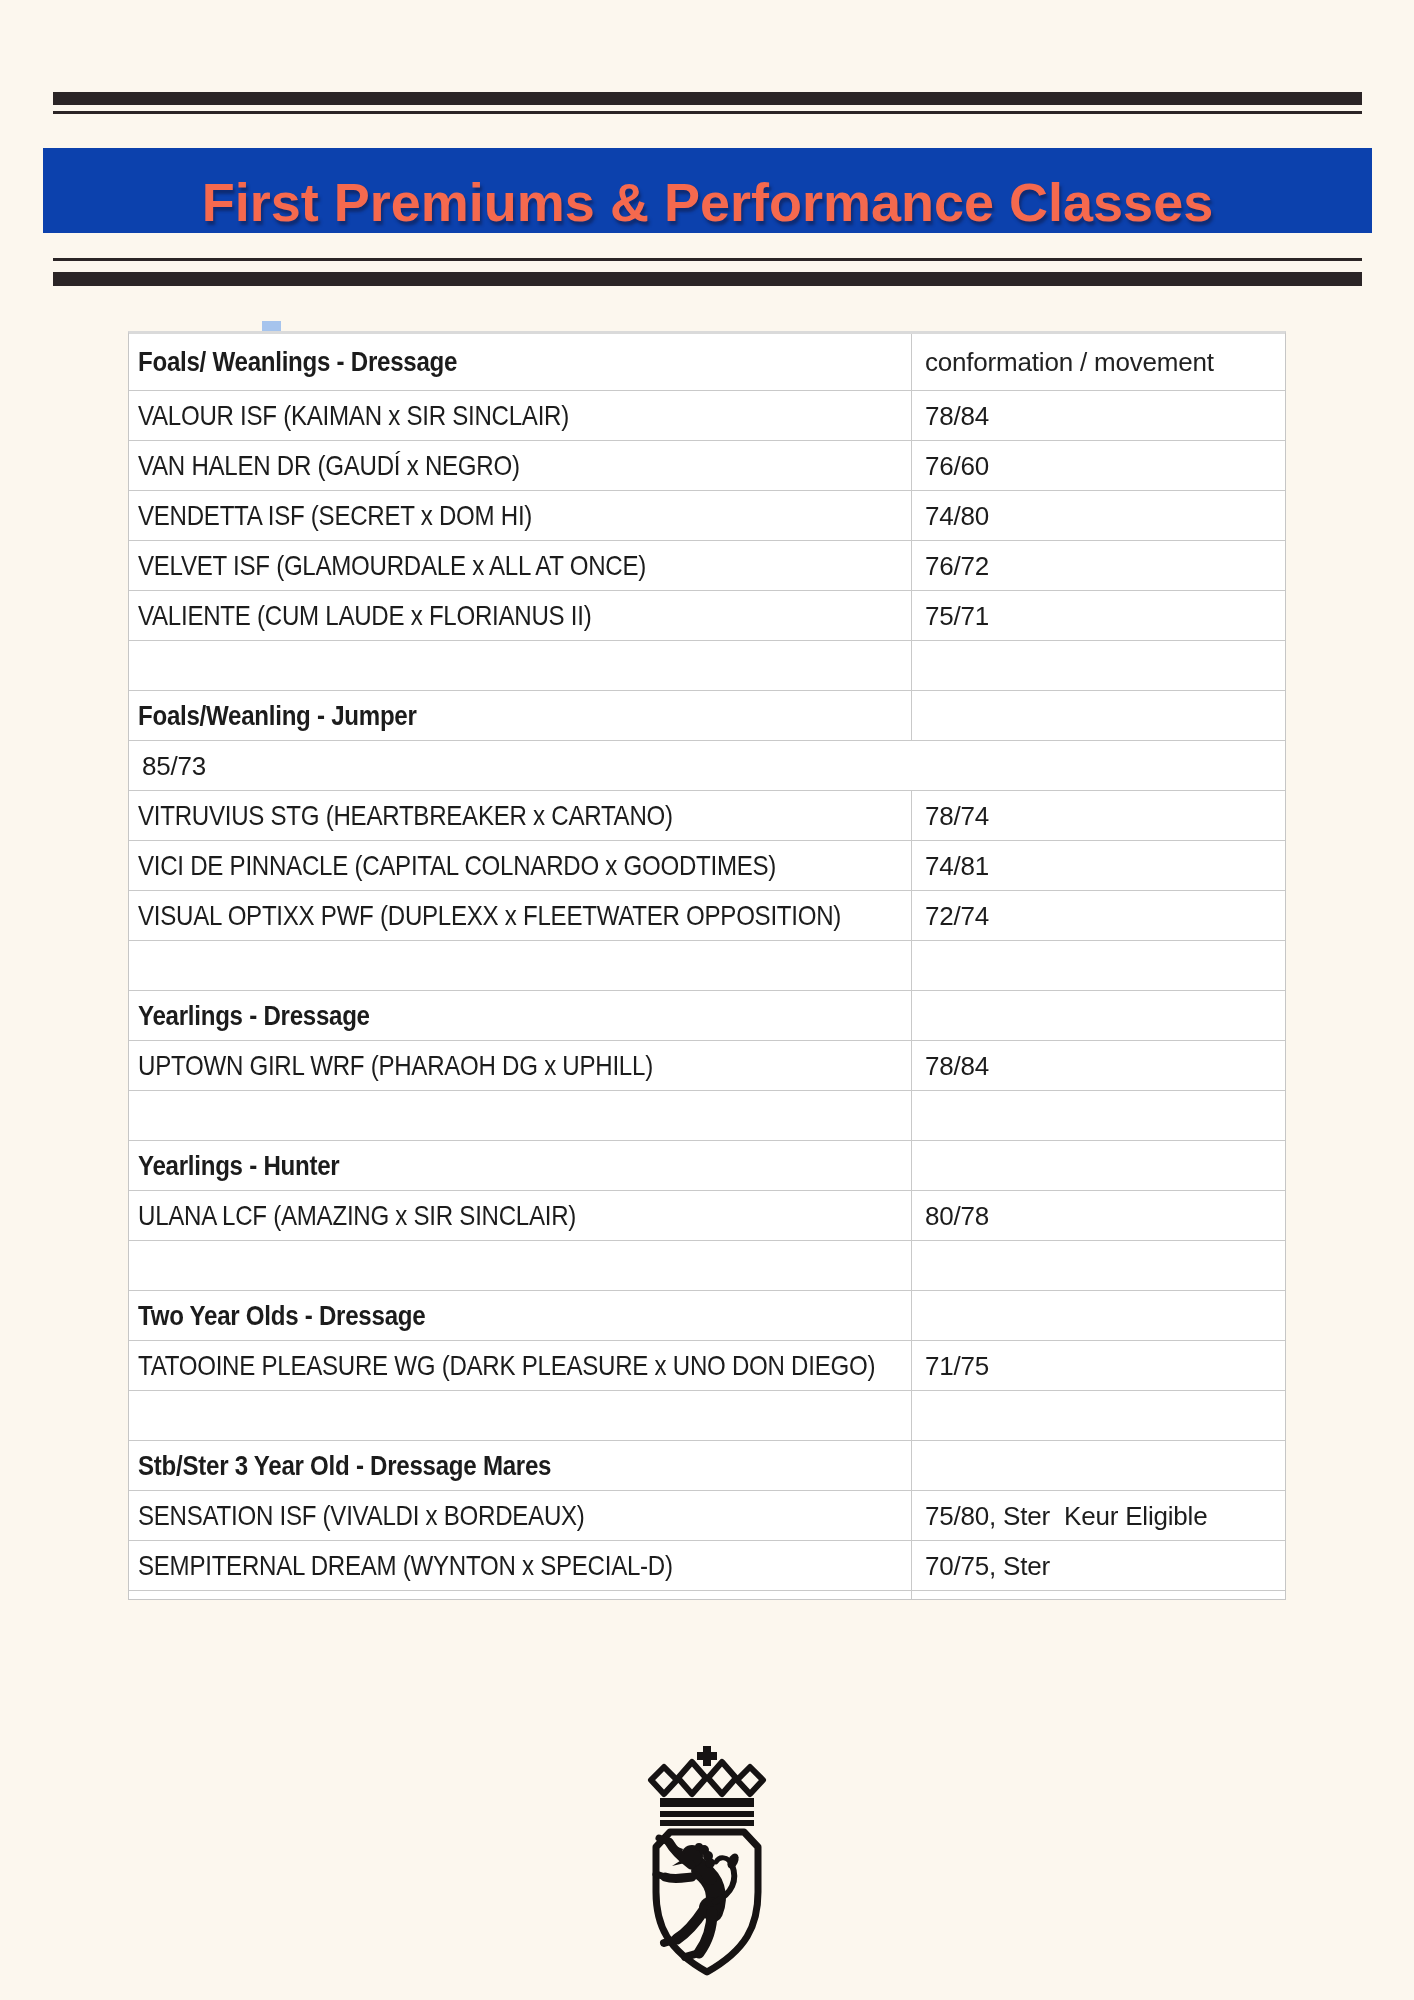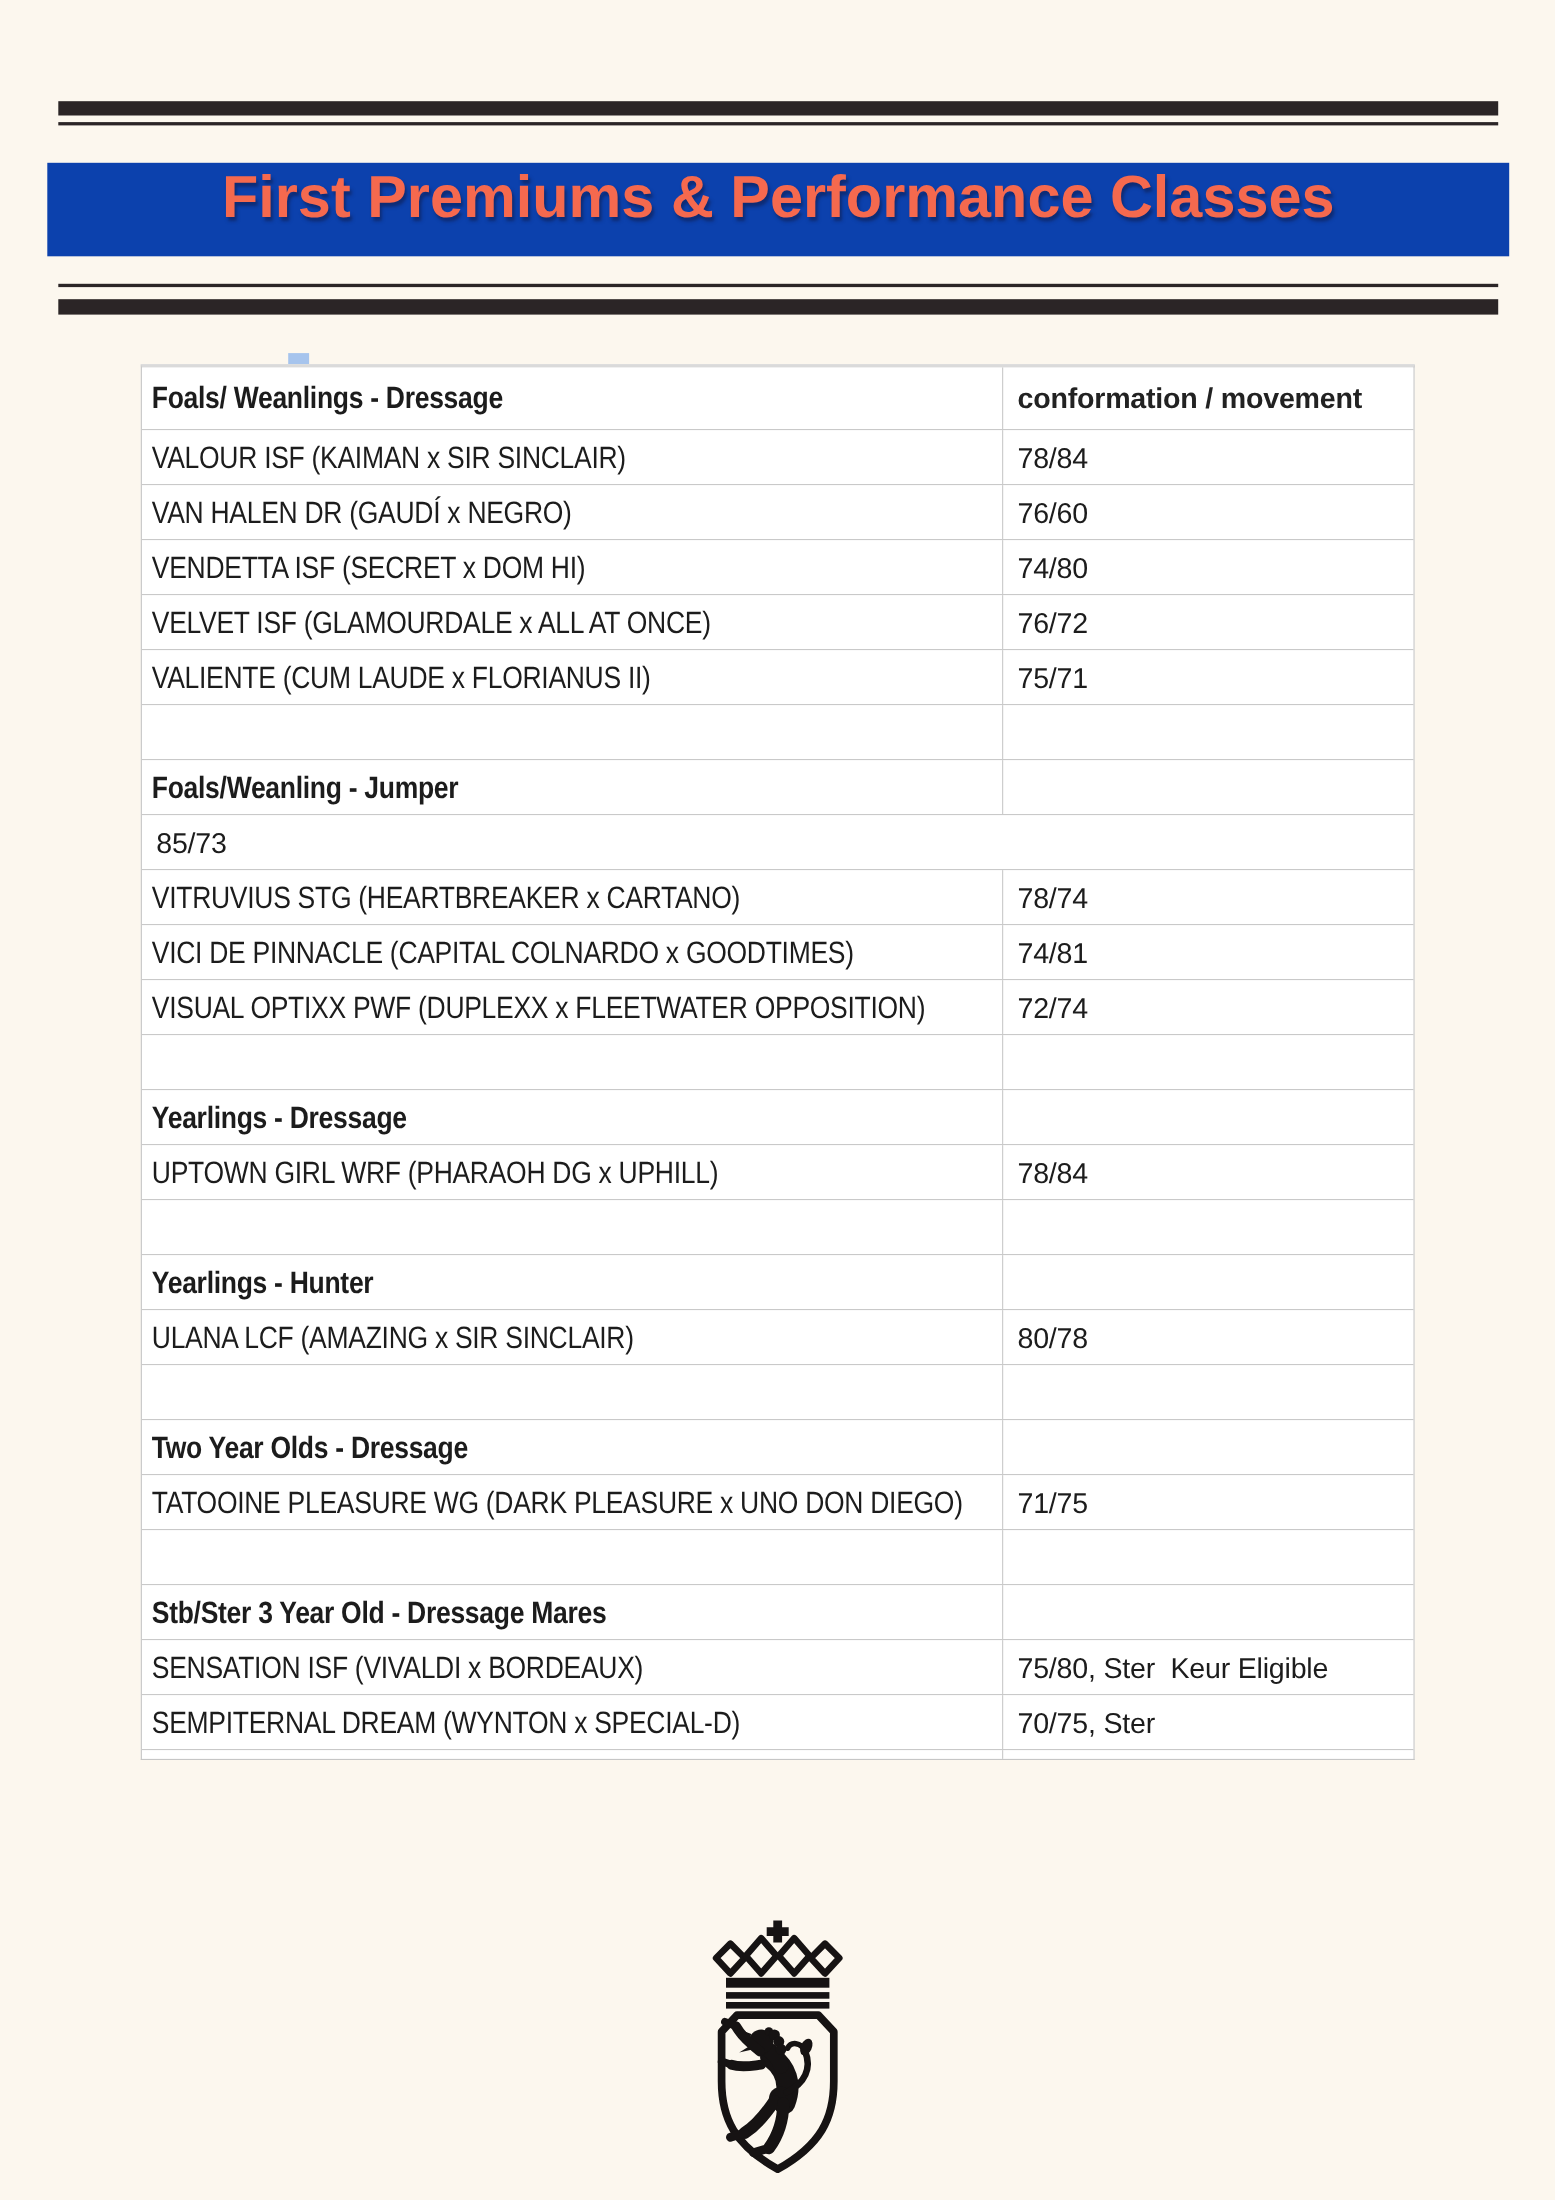--- a/index.html
+++ b/index.html
@@ -16,21 +16,21 @@
   .rule-thick{height:13px;}
   .rule-thin{height:3px;}
   .rule-top1{top:92px;}
   .rule-top2{top:111px;}
   .rule-bot1{top:258px;}
   .rule-bot2{top:272px;height:14px;}
   
   .banner{
     position:absolute;left:43px;top:148px;width:1329px;height:85px;
     background:#0c41ad;
-    display:flex;align-items:flex-start;justify-content:center;
+    display:flex;align-items:flex-end;justify-content:center;
   }
   .banner h1{
     margin:0;
     font-size:54px;font-weight:700;letter-spacing:0px;
     color:#f5694e;
     text-shadow:2px 4px 3px rgba(16,22,60,0.5);
     white-space:nowrap;
   }
   
   .handle{position:absolute;left:262px;top:321px;width:19px;height:12px;background:#a6c4ed;}
@@ -49,21 +49,21 @@
   .cell{display:flex;align-items:center;box-sizing:border-box;overflow:hidden;}
   .cell.name{width:783px;border-right:1px solid #c9c9c9;padding-left:9px;}
   .cell.score{flex:1;padding-left:13px;}
   .ntext{
     font-size:28px;line-height:1;white-space:pre;
     display:inline-block;transform:scaleX(0.86);transform-origin:left center;
     letter-spacing:-0.3px;
   }
   .stext{font-size:26px;line-height:1;white-space:pre;letter-spacing:-0.2px;}
   .trow.header .ntext,.trow.section .ntext{font-weight:700;}
-  .trow.header .stext{font-weight:700;color:#222;}
+  .trow.header .stext{font-weight:400;color:#222;}
   
   .logo{position:absolute;left:644px;top:1744px;width:126px;height:240px;}
 </style>
 </head>
 <body>
 
 <div class="canvas">
 
   <div class="rule rule-thick rule-top1"></div>
   <div class="rule rule-thin  rule-top2"></div>

